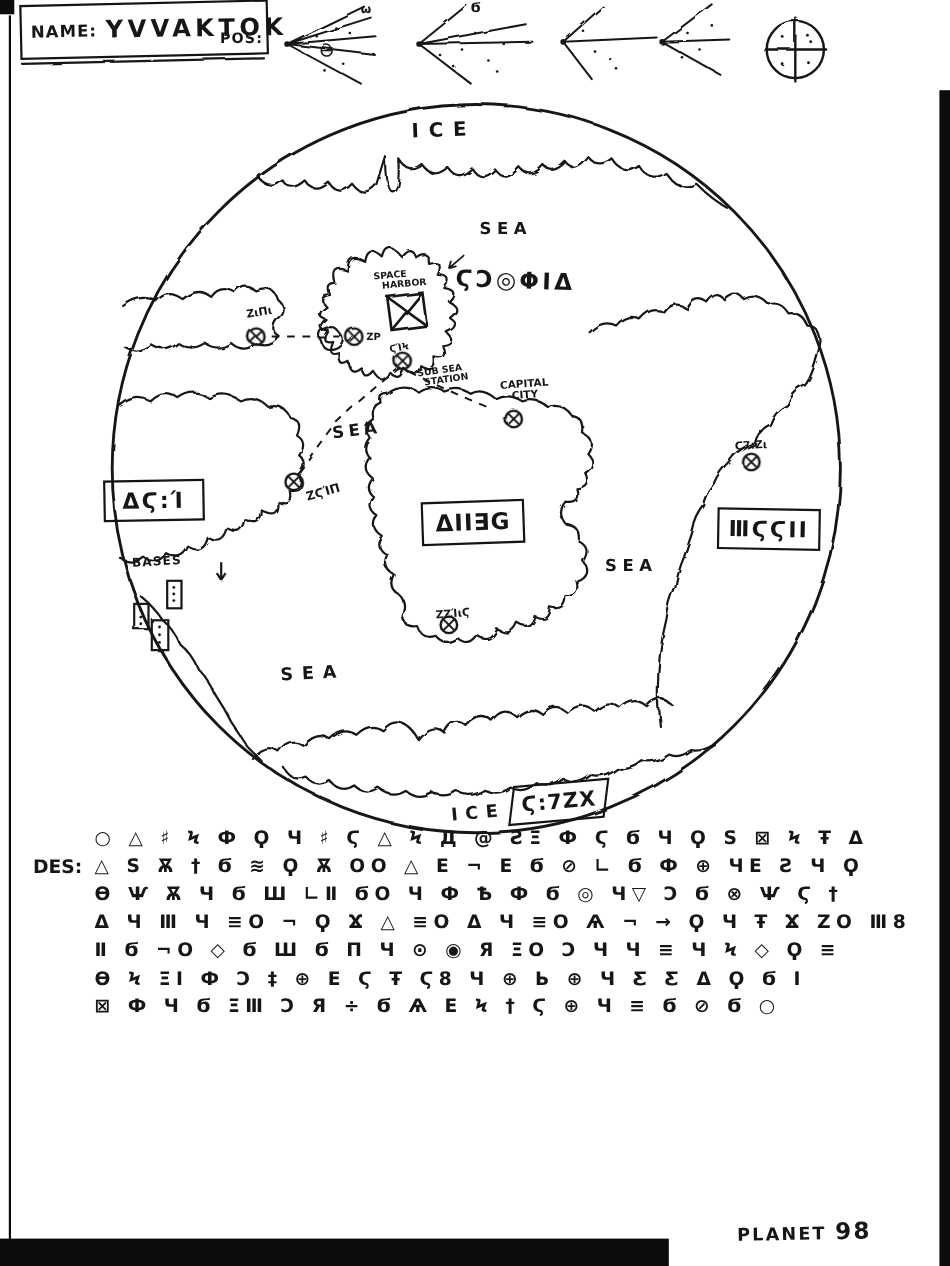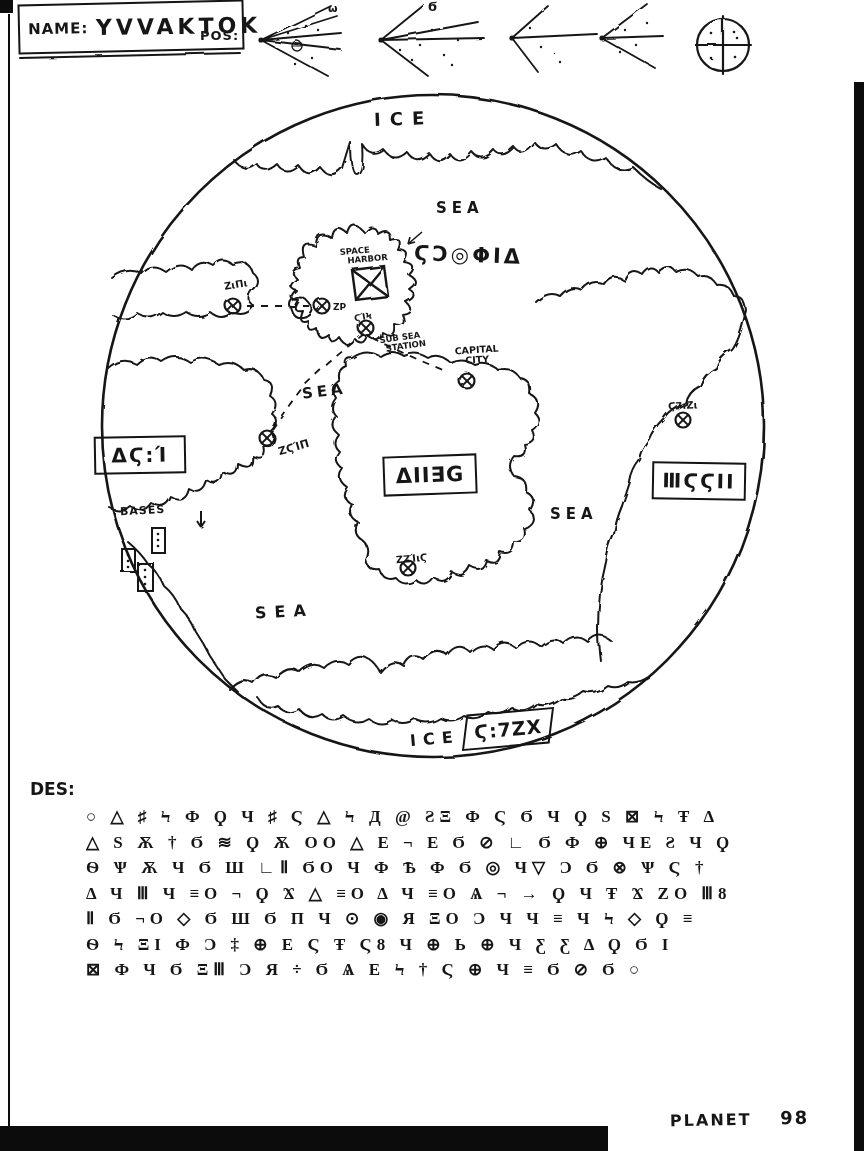--- a/index.html
+++ b/index.html
@@ -15,21 +15,21 @@
     display:flex;align-items:center;gap:8px;padding-left:8px;box-sizing:border-box;background:#fff;}
   .name-box .lbl{font-size:15px;font-weight:bold;letter-spacing:1px;}
   .name-box .val{font-size:22px;font-weight:bold;letter-spacing:4px;transform:rotate(.5deg);}
   .pos-label{left:200px;top:28px;font-size:13px;font-weight:bold;letter-spacing:1px;}
   
   .rbox{position:absolute;border:2.5px solid #141414;display:flex;align-items:center;
         justify-content:center;font-weight:bold;background:transparent;}
   
   .tiny{font-weight:bold;line-height:1.05;}
   
-  .des-rows{position:absolute;left:86px;top:804px;width:762px;font-family:Liberation Serif, serif;}
+  .des-rows{position:absolute;left:86px;top:750px;width:762px;}
   .des-rows div{font-size:17px;line-height:25.5px;letter-spacing:5px;
     font-weight:bold;white-space:nowrap;overflow:hidden;}
   .footer{position:absolute;left:670px;top:1108px;font-size:16px;font-weight:bold;
     letter-spacing:2px;transform:rotate(-1deg);}
   svg{position:absolute;left:0;top:0;}
   .lab{z-index:2;}
 </style>
 </head>
 <body>
 
@@ -285,14 +285,14 @@
   <div>△ Ѕ Ѫ † Ϭ ≋ Ϙ Ѫ ΟΟ △ Ε ¬ Ε Ϭ ⊘ ∟ Ϭ Ф ⊕ ЧΕ Ƨ Ч Ϙ</div>
   <div>Ѳ Ѱ Ѫ Ч Ϭ Ш ∟Ⅱ ϬΟ Ч Ф Ѣ Ф Ϭ ◎ Ч▽ Ɔ Ϭ ⊗ Ѱ Ϛ †</div>
   <div>Δ Ч Ⅲ Ч ≡Ο ¬ Ϙ Ϫ △ ≡Ο Δ Ч ≡Ο Ѧ ¬ → Ϙ Ч Ŧ Ϫ ΖΟ Ⅲ8</div>
   <div>Ⅱ Ϭ ¬Ο ◇ Ϭ Ш Ϭ Π Ч ⊙ ◉ Я ΞΟ Ɔ Ч Ч ≡ Ч Ϟ ◇ Ϙ ≡</div>
   <div>Ѳ Ϟ ΞΙ Ф Ɔ ‡ ⊕ Ε Ϛ Ŧ Ϛ8 Ч ⊕ Ь ⊕ Ч Ƹ Ƹ Δ Ϙ Ϭ Ι</div>
   <div>⊠ Ф Ч Ϭ ΞⅢ Ɔ Я ÷ Ϭ Ѧ Ε Ϟ † Ϛ ⊕ Ч ≡ Ϭ ⊘ Ϭ ○</div>
 </div>
 
 <div class="footer lab">
   <span>PLANET</span>
-  <span style="font-size:18px;margin-left:21px;">98</span>
+  <span style="font-size:21px;">98</span>
 </div>
 
 </body></html>

